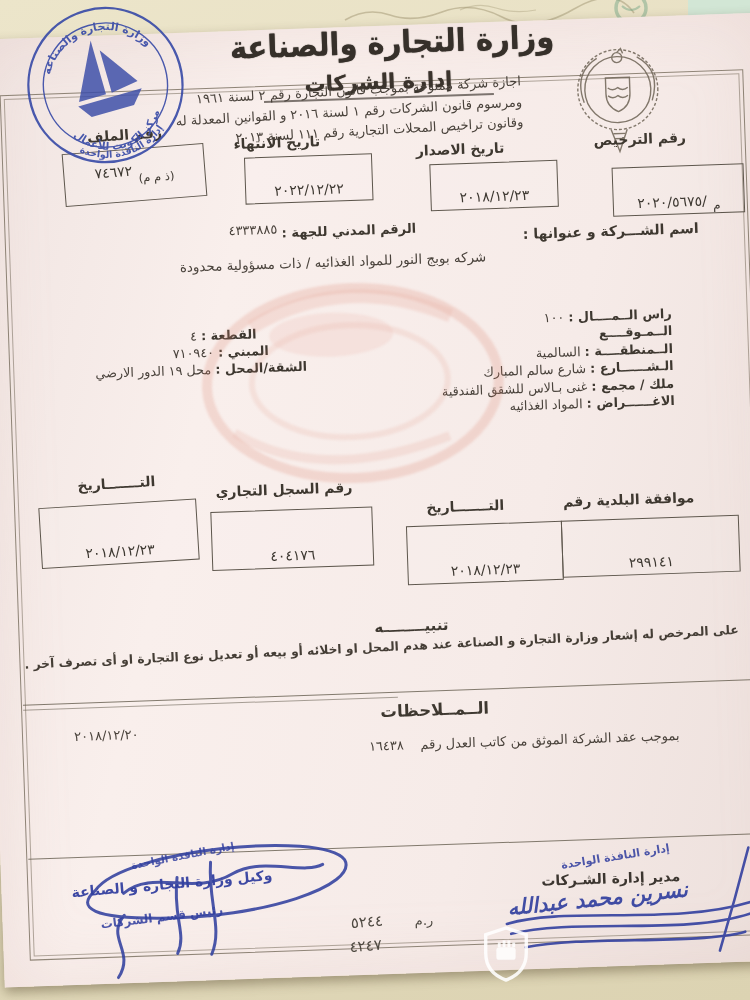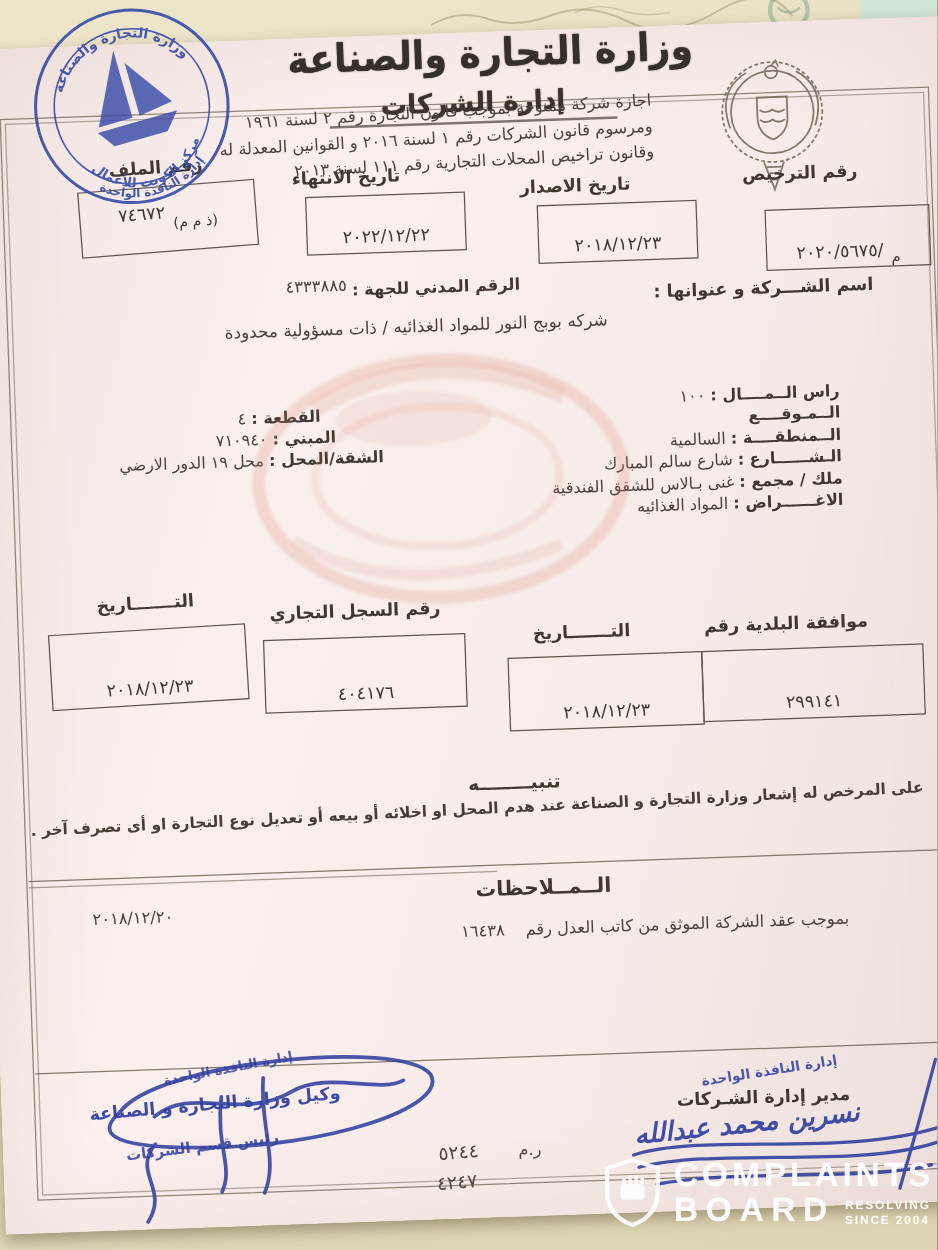--- a/index.html
+++ b/index.html
@@ -222,25 +222,15 @@
       </text>
     </svg>
   </div>
 
   <div class="wm">
     <svg width="46" height="56" viewBox="0 0 46 58">
       <path d="M23,2 L44,9 V28 C44,44 34,52 23,56 C12,52 2,44 2,28 V9 Z" fill="none" stroke="#fff" stroke-width="3.5" opacity=".95"></path>
       <rect x="13" y="22" width="20" height="13" rx="3" fill="#fff" opacity=".9"></rect>
       <path d="M16,22 v-5 M21,22 v-7 M26,22 v-7 M31,22 v-5" stroke="#fff" stroke-width="3" opacity=".9"></path>
     </svg>
-    <div>
-      <div class="big">COMPLAINTS</div>
-      <div style="display:flex;gap:8px;align-items:flex-end;">
-        <span class="big" style="letter-spacing:6px;">BOARD</span>
-        <span class="small">
-          <span style="display:block;">RESOLVING</span>
-          <span style="display:block;">SINCE 2004</span>
-        </span>
-      </div>
-    </div>
   </div>
 
 </div>
 
 </body></html>

